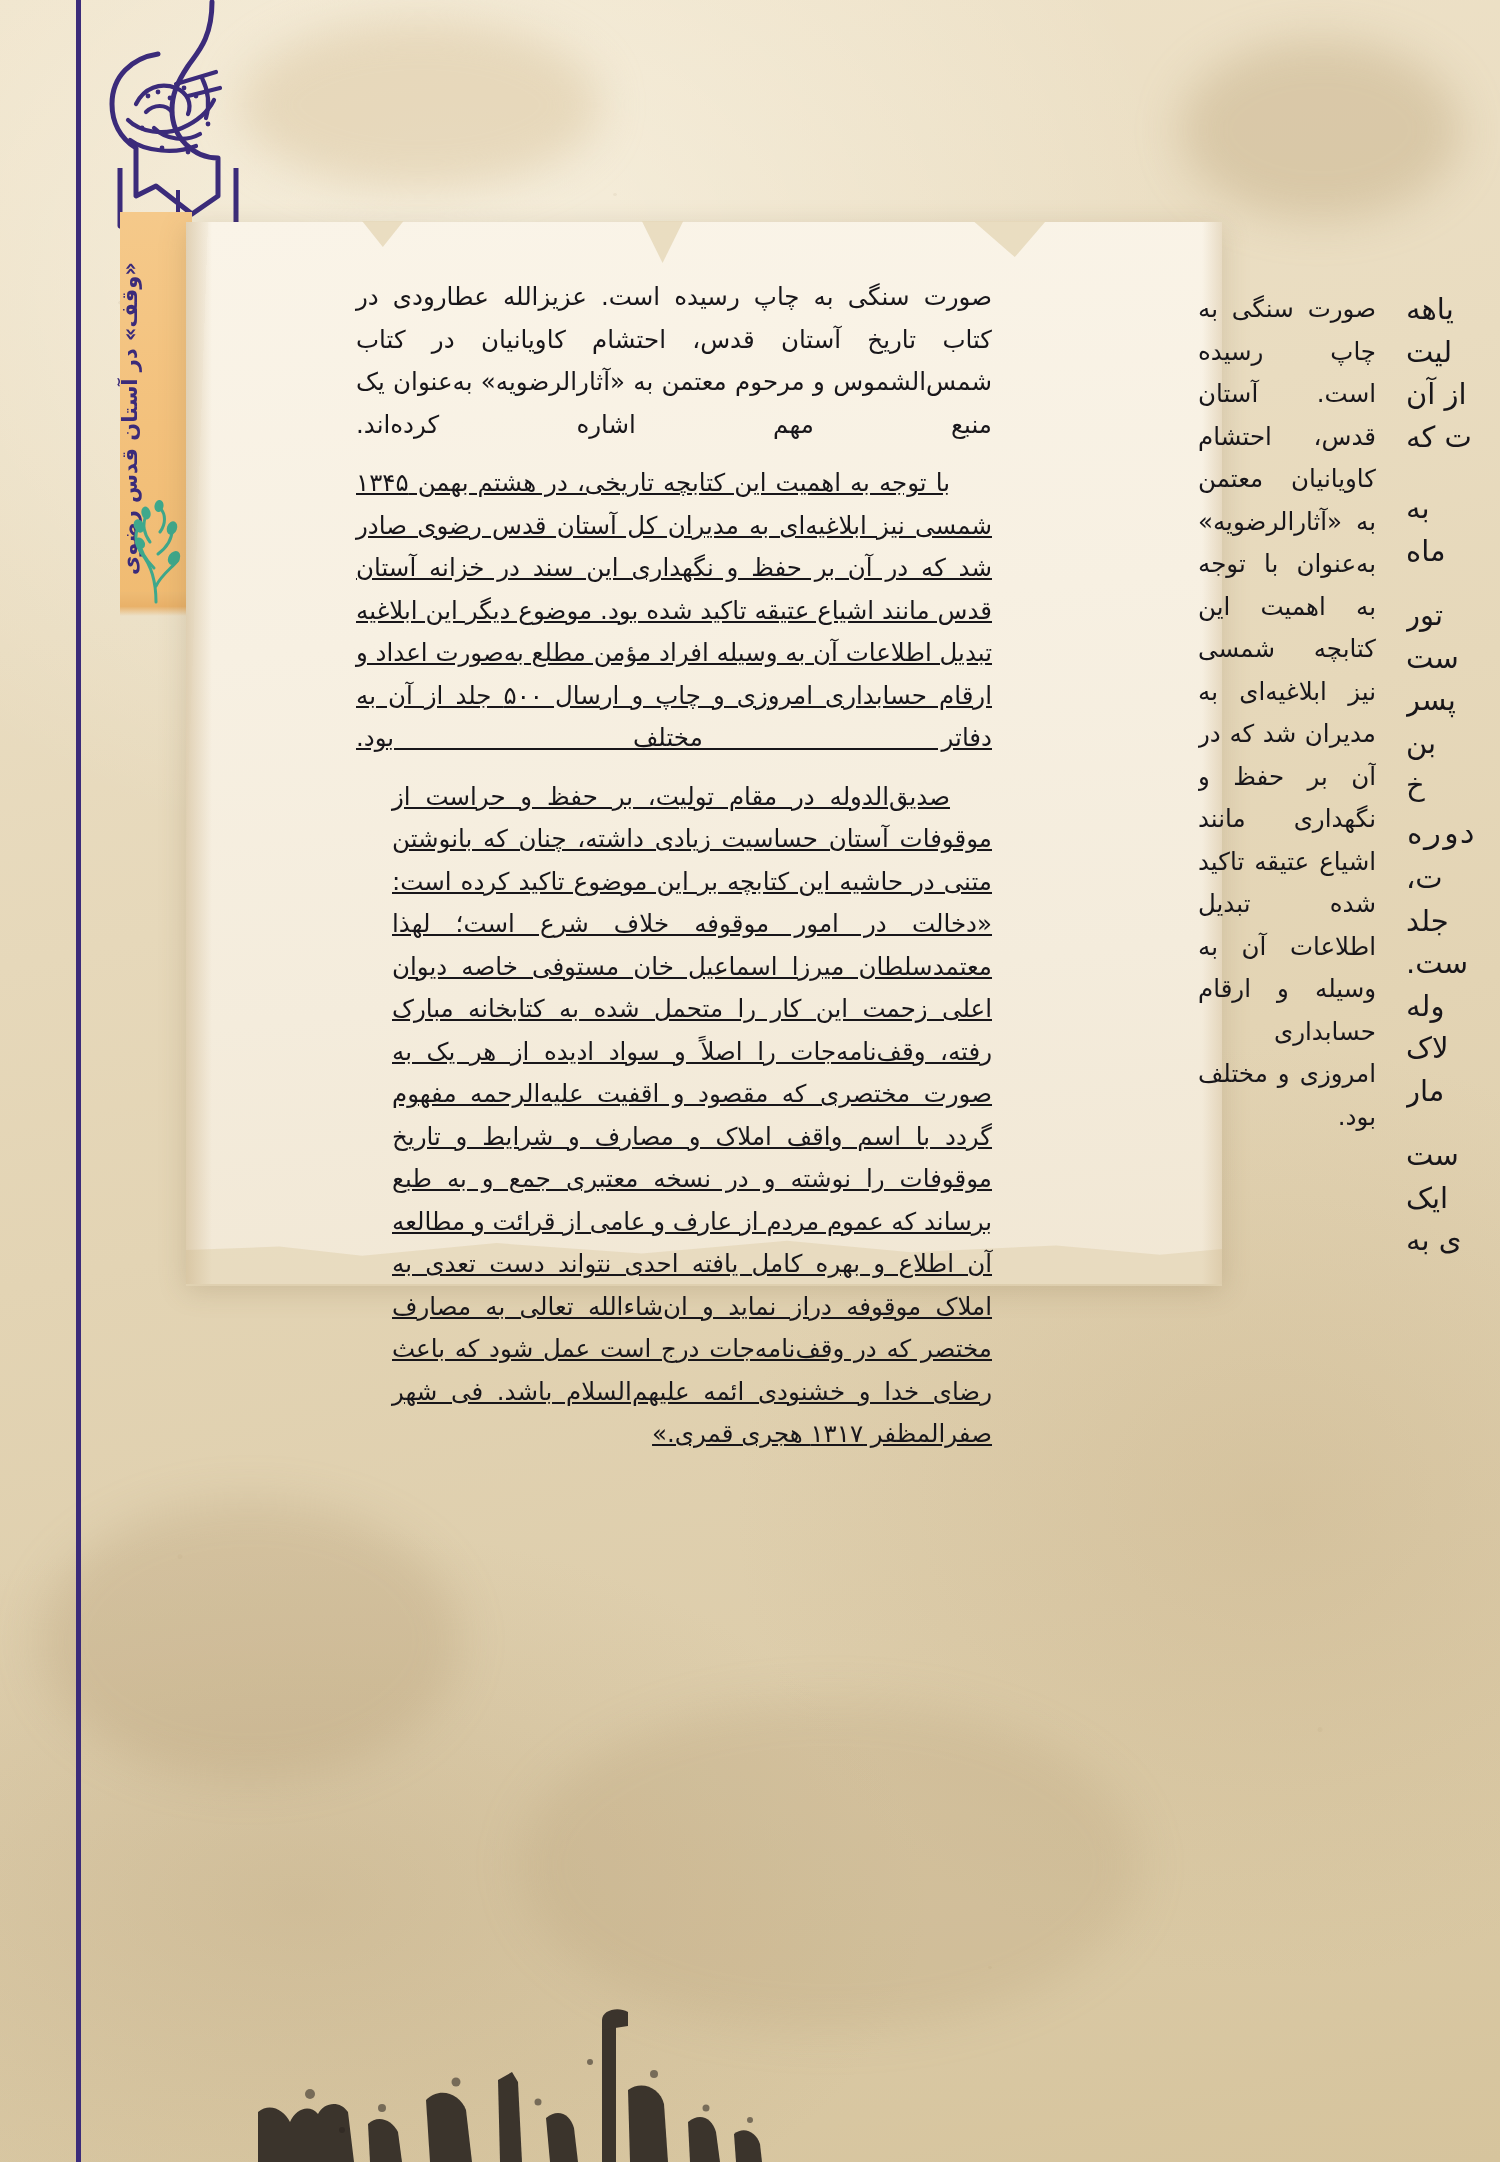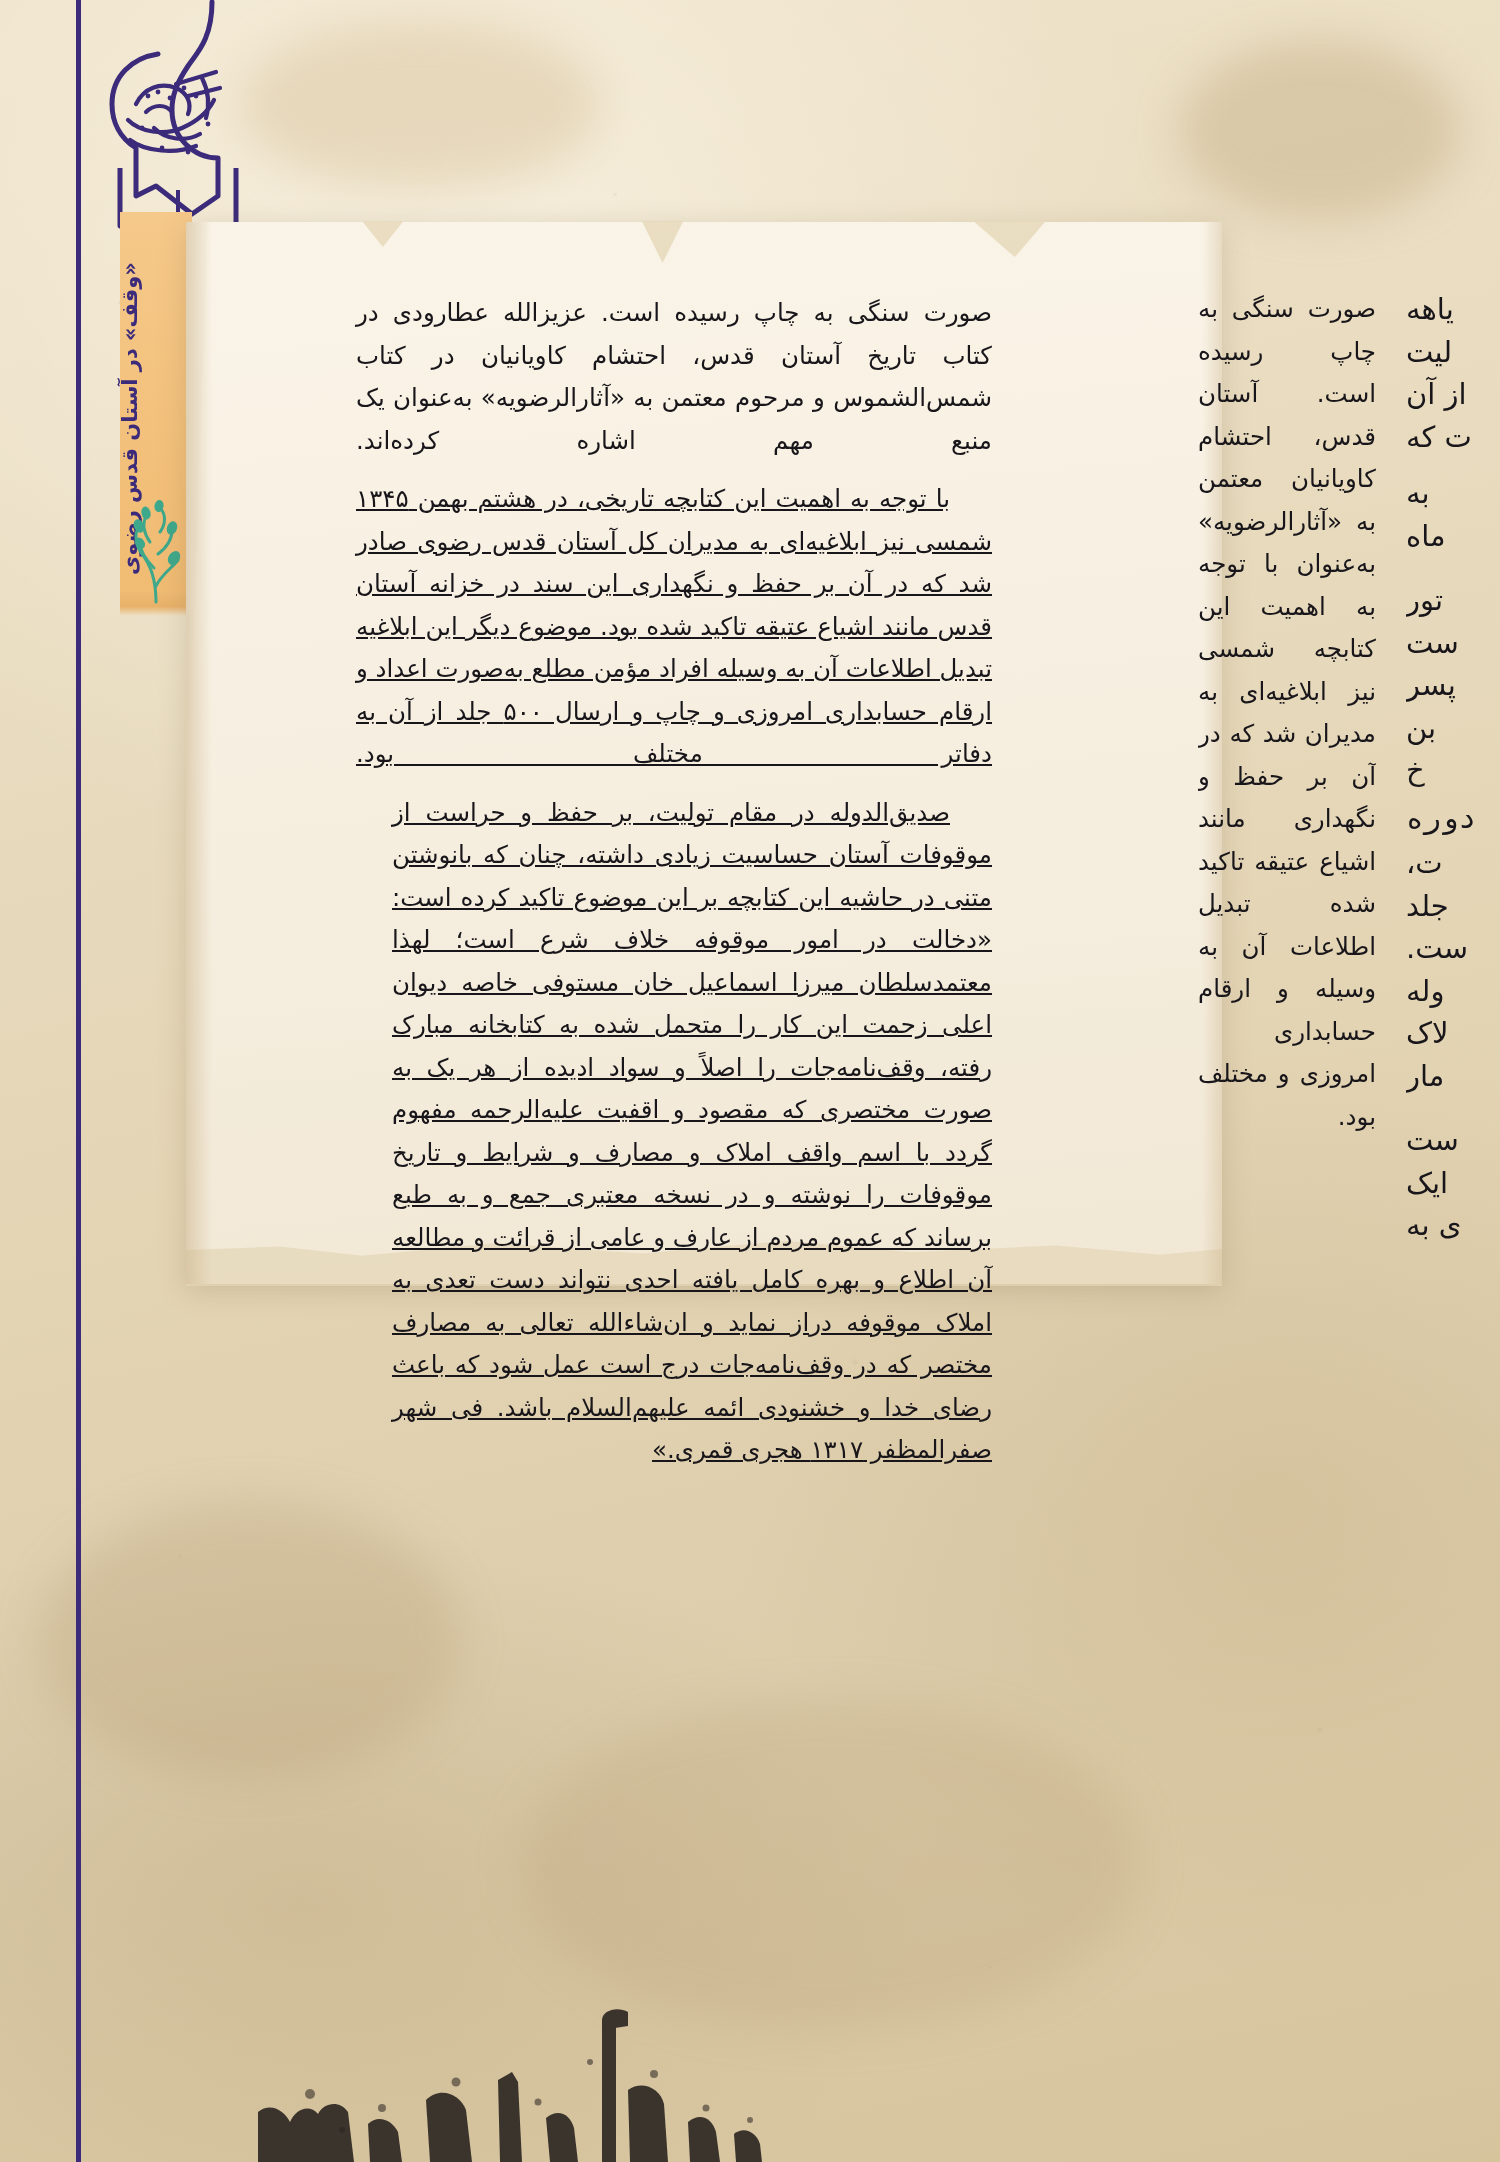--- a/index.html
+++ b/index.html
@@ -110,21 +110,21 @@
   
   .col{
     position:absolute;
     direction:rtl;text-align:justify;
     color:#18161a;
     font-size:24.5px;
     line-height:42.5px;
     font-family:"DejaVu Sans","Liberation Sans",sans-serif;
   }
   #col-main{
-    left:356px;top:292px;width:636px;
+    left:356px;top:276px;width:636px;
   }
   #col-main p{margin:0 0 0 0;text-align:justify;text-align-last:justify;}
   #col-main p.last{text-align-last:right;margin-left:36px;}
   #col-main p + p{margin-top:16px;text-decoration:underline;}
   #col-main p.indent{text-indent:42px;}
 
   
   #col-cut{
     position:absolute;left:1198px;top:288px;width:178px;
     direction:rtl;text-align:justify;text-align-last:justify;
@@ -233,21 +233,21 @@
   <p class="indent last">صدیق‌الدوله در مقام تولیت، بر حفظ و حراست از موقوفات آستان حساسیت زیادی داشته، چنان که بانوشتن متنی در حاشیه این کتابچه بر این موضوع تاکید کرده است: «دخالت در امور موقوفه خلاف شرع است؛ لهذا معتمدسلطان میرزا اسماعیل خان مستوفی خاصه دیوان اعلی زحمت این کار را متحمل شده به کتابخانه مبارک رفته، وقف‌نامه‌جات را اصلاً و سواد ادیده از هر یک به صورت مختصری که مقصود و اقفیت علیه‌الرحمه مفهوم گردد با اسم واقف املاک و مصارف و شرایط و تاریخ موقوفات را نوشته و در نسخه معتبری جمع و به طبع برساند که عموم مردم از عارف و عامی از قرائت و مطالعه آن اطلاع و بهره کامل یافته احدی نتواند دست تعدی به املاک موقوفه دراز نماید و ان‌شاءالله تعالی به مصارف مختصر که در وقف‌نامه‌جات درج است عمل شود که باعث رضای خدا و خشنودی ائمه علیهم‌السلام باشد. فی شهر صفرالمظفر ۱۳۱۷ هجری قمری.»</p>
 </div>
 
 <div id="col-cut">صورت سنگی به چاپ رسیده است. آستان قدس، احتشام کاویانیان معتمن به «آثارالرضویه» به‌عنوان با توجه به اهمیت این کتابچه شمسی نیز ابلاغیه‌ای به مدیران شد که در آن بر حفظ و نگهداری مانند اشیاع عتیقه تاکید شده تبدیل اطلاعات آن به وسیله و ارقام حسابداری امروزی و مختلف بود.</div>
 
 <div id="col-sliver">
     <div>یاهه</div>
     <div>لیت</div>
     <div>از آن</div>
     <div>ت که</div>
-    <div style="margin-top: 14px;">به</div>
+    <div style="margin-top: 29px;">به</div>
     <div>ماه</div>
     <div style="margin-top: 22px;">تور</div>
     <div>ست</div>
     <div>پسر</div>
     <div>بن</div>
     <div>خ</div>
     <div style="margin-top: 8px; font-family: Liberation Mono, monospace;">دوره</div>
     <div>ت،</div>
     <div>جلد</div>
     <div style="">ست.</div>

